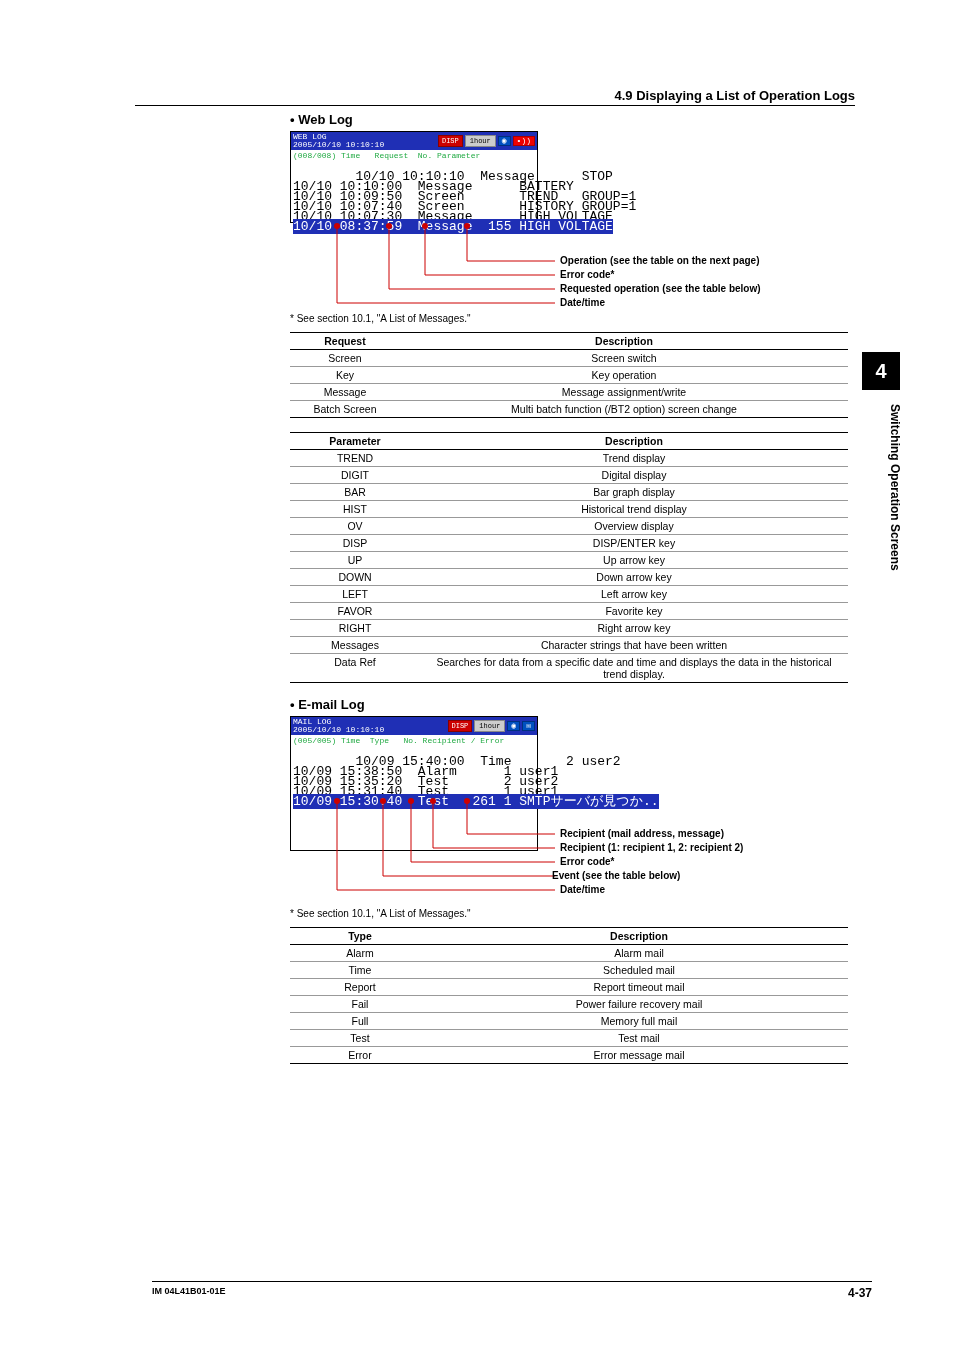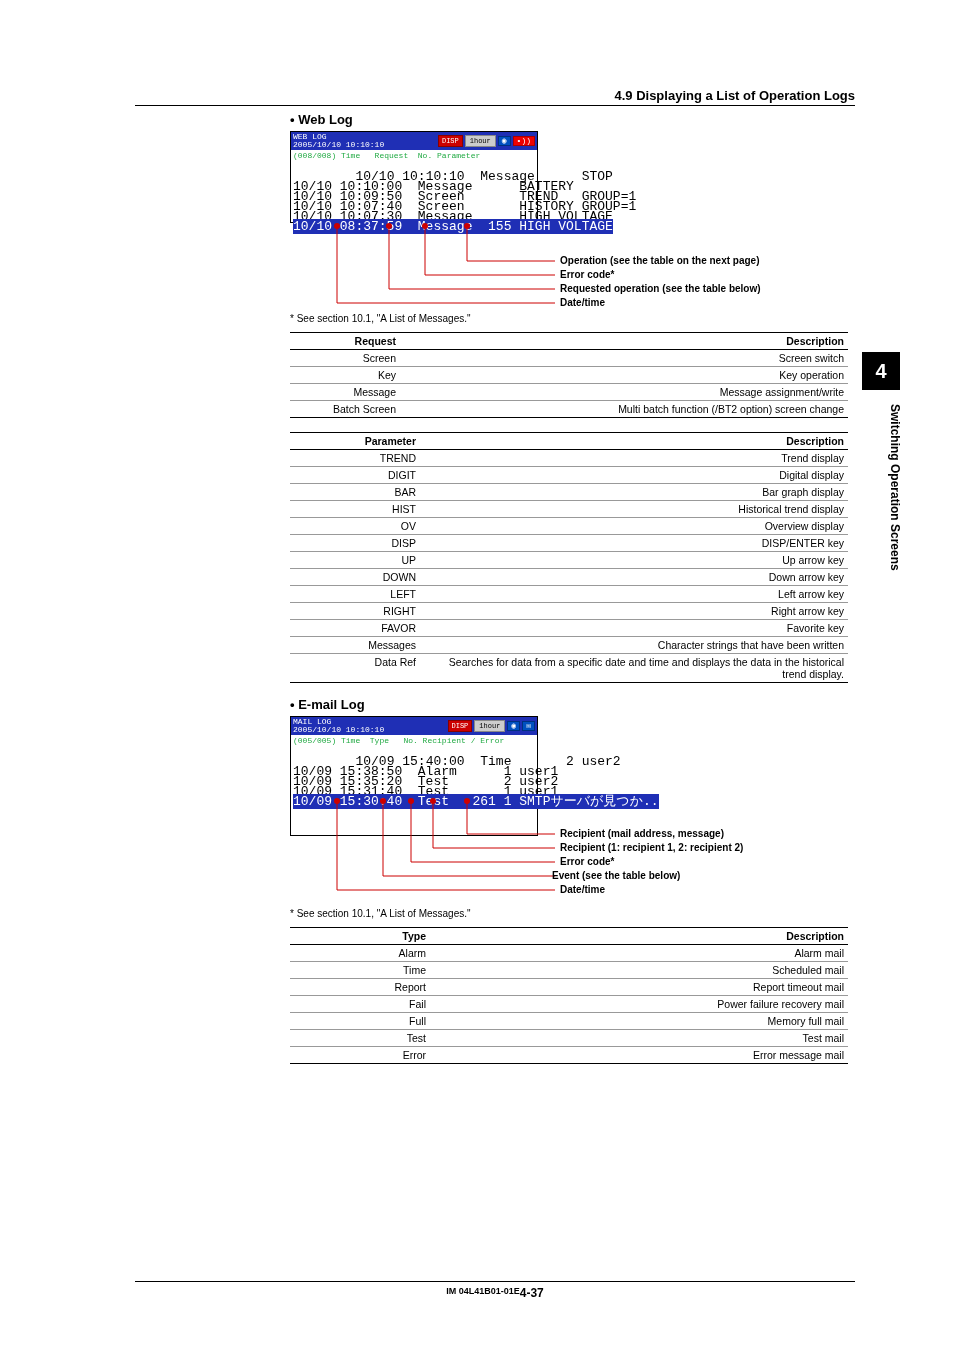--- a/index.html
+++ b/index.html
@@ -117,21 +117,21 @@
     margin-bottom: 8px;
   }
   table.data {
     margin-left: 155px;
     width: 558px;
     border-collapse: collapse;
     font-size: 10.5px;
     margin-bottom: 14px;
   }
   table.data th, table.data td {
-    text-align: right;
+    text-align: center;
     padding: 2px 4px;
     vertical-align: top;
   }
   table.data thead th {
     border-top: 1.5px solid #000;
     border-bottom: 1px solid #000;
     font-weight: bold;
   }
   table.data tbody tr td {
     border-bottom: 0.5px solid #999;
@@ -156,29 +156,29 @@
   .side-text {
     position: absolute;
     right: 52px;
     top: 404px;
     writing-mode: vertical-rl;
     font-weight: bold;
     font-size: 12px;
   }
   .footer-left {
     position: absolute;
-    left: 135px;
+    left: 152px;
     bottom: 50px;
     font-size: 9px;
     font-weight: bold;
     border-top: 1px solid #000;
     width: 720px;
     padding-top: 4px;
     display: flex;
-    justify-content: center;
+    justify-content: space-between;
   }
   .footer-right { font-weight: bold; font-size: 12px; }
   svg.wires { position:absolute; left:0; top:0; pointer-events:none; }
 </style>
 </head>
 <body>
 
 <div class="content">
   <div class="section-header">4.9  Displaying a List of Operation Logs</div>
 
@@ -297,41 +297,41 @@
         </tr>
         <tr>
           <td>DOWN</td>
           <td>Down arrow key</td>
         </tr>
         <tr>
           <td>LEFT</td>
           <td>Left arrow key</td>
         </tr>
         <tr>
+          <td>FAVOR</td>
+          <td>Favorite key</td>
+        </tr>
+        <tr>
           <td>RIGHT</td>
           <td>Right arrow key</td>
         </tr>
         <tr>
-          <td>FAVOR</td>
-          <td>Favorite key</td>
-        </tr>
-        <tr>
           <td>Messages</td>
           <td>Character strings that have been written</td>
         </tr>
         <tr>
           <td>Data Ref</td>
           <td>Searches for data from a specific date and time and displays the data in the historical trend display.</td>
         </tr>
       </tbody>
   </table>
 
   <div class="subheading">•  E-mail Log</div>
   <div class="figure-block" style="height:190px;">
-    <div class="fig-box" style="height:120px;">
+    <div class="fig-box" style="height:135px;">
       <div class="fig-titlebar">
         <span class="fig-title-left">MAIL LOG
 2005/10/10 10:10:10</span>
         <span class="fig-title-right">
           <span class="badge-disp">DISP</span>
           <span class="badge-gray">1hour</span>
           <span class="badge-blue">◉</span>
           <span class="badge-blue">✉</span>
         </span>
       </div>

